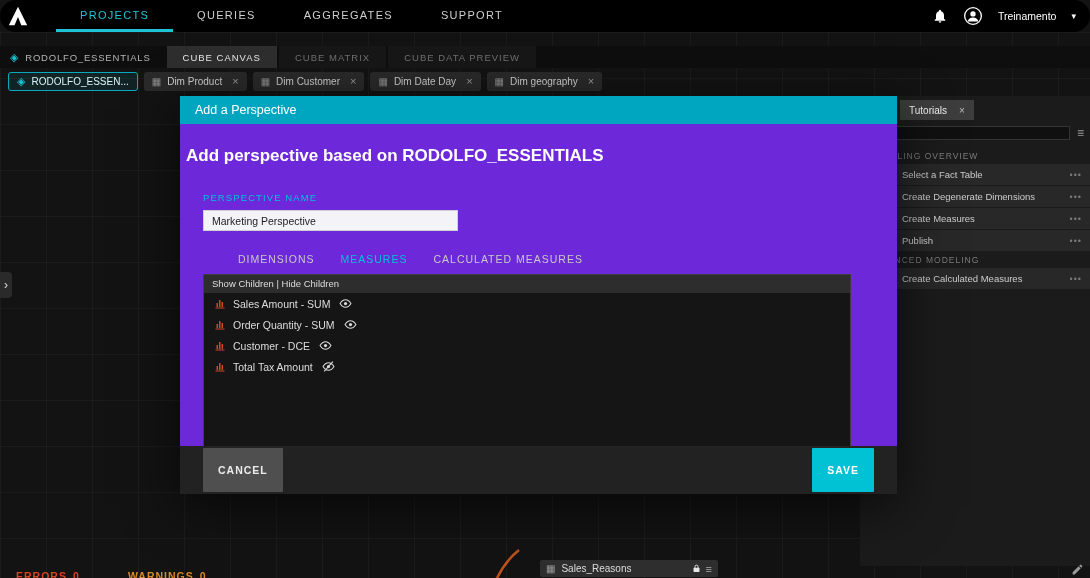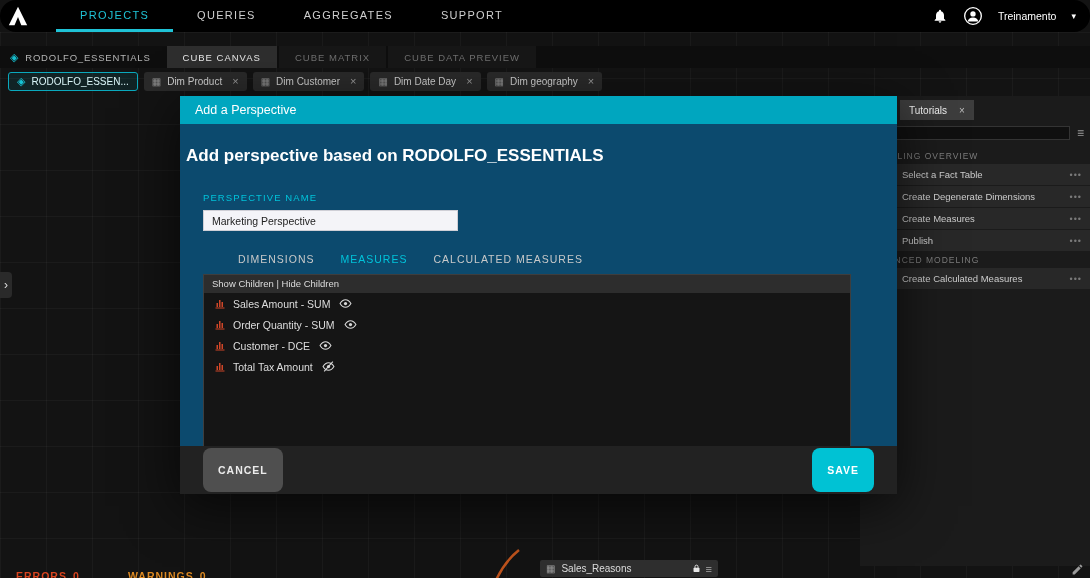--- a/index.html
+++ b/index.html
@@ -70,40 +70,40 @@
   .tut-toolbar { display:flex; align-items:center; height:18px; margin:0 6px 6px 4px; }
   .tut-filter { flex:1; height:14px; background:#101010; border:1px solid #343434; margin-right:7px; }
   .tut-menu { color:#9a9a9a; font-size:12px; cursor:pointer; }
   .tut-section-title { height:16px; line-height:16px; font-size:8.5px; letter-spacing:1px;
                        color:#7c7c7c; padding-left:8px; }
   .tut-item { height:21px; margin-bottom:1px; background:#282828; display:flex; align-items:center;
               padding-left:42px; font-size:9.5px; color:#cdcdcd; cursor:pointer; }
   .tut-item .dots { margin-left:auto; padding-right:8px; color:#7a7a7a; font-size:9px; letter-spacing:1px; }
 
   
-  .modal { position:absolute; left:180px; top:96px; width:717px; height:398px; background:#0c4a6e;
+  .modal { position:absolute; left:180px; top:96px; width:717px; height:398px; background:#6d28d9;
            z-index:40; box-shadow:0 12px 50px rgba(0,0,0,0.65); }
   .modal-header { height:28px; background:#00a6bf; color:#fff; font-size:12.5px; line-height:28px;
                   padding-left:15px; }
   .modal-title { margin:22px 0 0 6px; font-size:17px; font-weight:bold; color:#fff; }
   .field-label { margin:26px 0 7px 23px; font-size:9.5px; letter-spacing:1.1px; color:#00c3da; }
   .name-input { margin-left:23px; width:255px; height:21px; background:#f4f4f8; border:1px solid #cfcfd6;
                 font-size:10.5px; color:#222; padding:0 8px; font-family:inherit; display:block; }
   .modal-tabs { display:flex; gap:26px; margin:22px 0 9px 58px; font-size:10.5px; letter-spacing:1px; }
   .mtab { color:#c9c9c9; cursor:pointer; }
   .mtab.active { color:#00c3da; }
   .mlist { margin-left:23px; width:648px; height:205px; border:1px solid #3e3e3e; background:#151515; }
   .mlist-header { height:18px; background:#2d2d2d; font-size:9.5px; color:#ddd; line-height:18px;
                   padding-left:8px; cursor:pointer; }
   .mrow { display:flex; align-items:center; gap:7px; height:21px; padding-left:10px;
           font-size:10.5px; color:#ddd; }
   .eye { display:inline-flex; margin-left:2px; cursor:pointer; }
   .modal-footer { position:absolute; left:0; right:0; bottom:0; height:48px; background:#222;
                   display:flex; align-items:center; padding:0 23px; }
-  .btn { border:none; border-radius:8px; font-size:10.5px; font-weight:bold; letter-spacing:1px;
+  .btn { border:none; border-radius:1px; font-size:10.5px; font-weight:bold; letter-spacing:1px;
          padding:16px 15px; cursor:pointer; font-family:inherit; }
   .btn-cancel { background:#4f4f4f; color:#ececec; }
   .btn-save { margin-left:auto; background:#00c2d4; color:#fff; }
 </style>
 </head>
 <body>
 
 <div class="screen">
 
   <div class="canvas">

